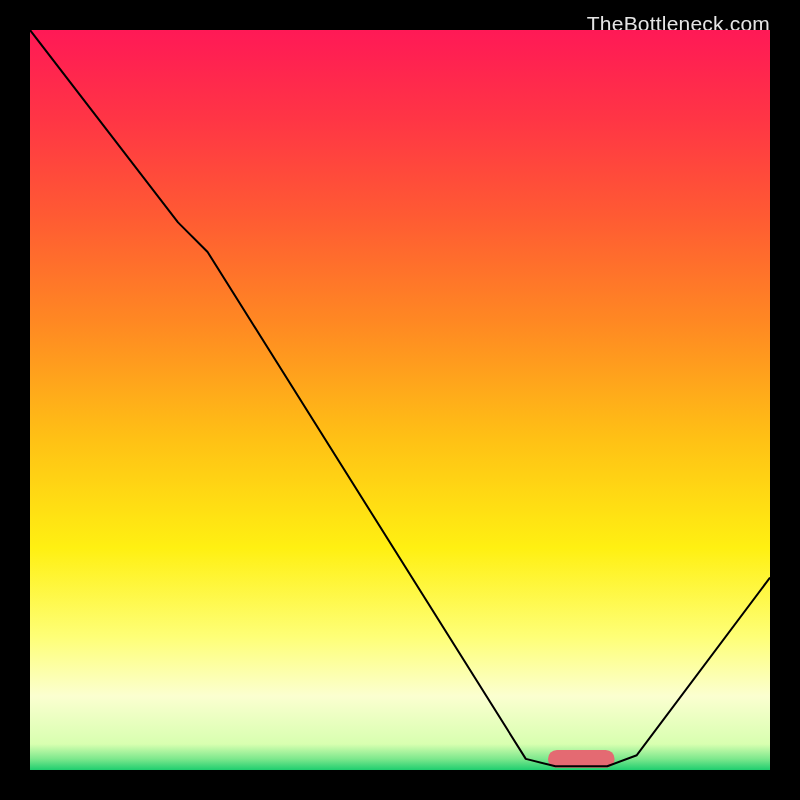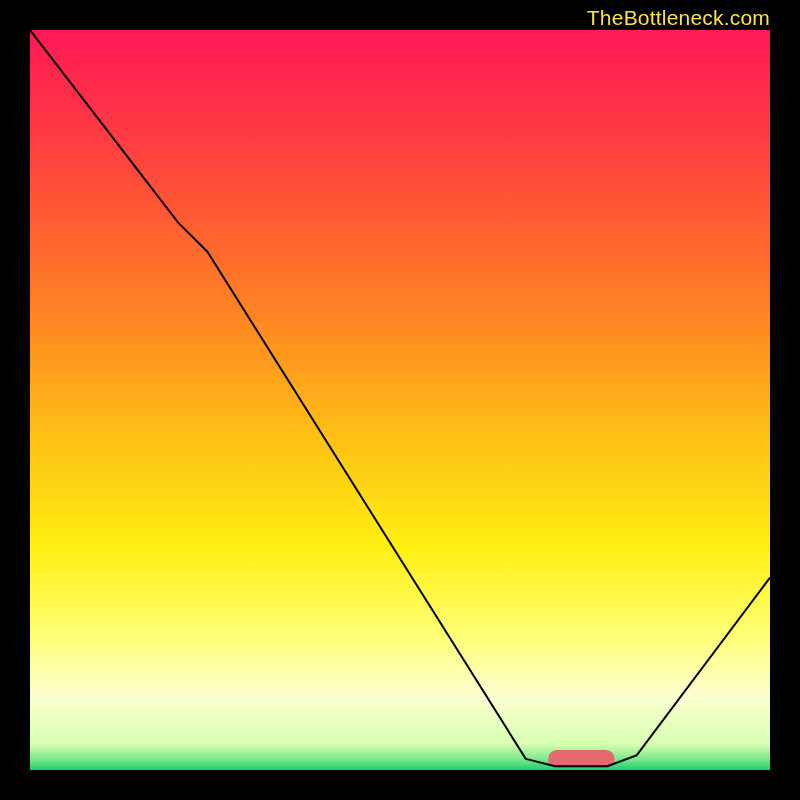--- a/index.html
+++ b/index.html
@@ -15,22 +15,22 @@
     position: absolute;
     left: 30px;
     top: 30px;
     width: 740px;
     height: 740px;
     background: #000;
   }
   .watermark {
     position: absolute;
     right: 30px;
-    top: 6px;
-    color: #fde047;
+    top: 12px;
+    color: #e5e5e5;
     font-size: 21px;
     font-weight: 500;
     letter-spacing: 0.2px;
   }
   svg {
     display: block;
   }
 </style>
 </head>
 <body>

